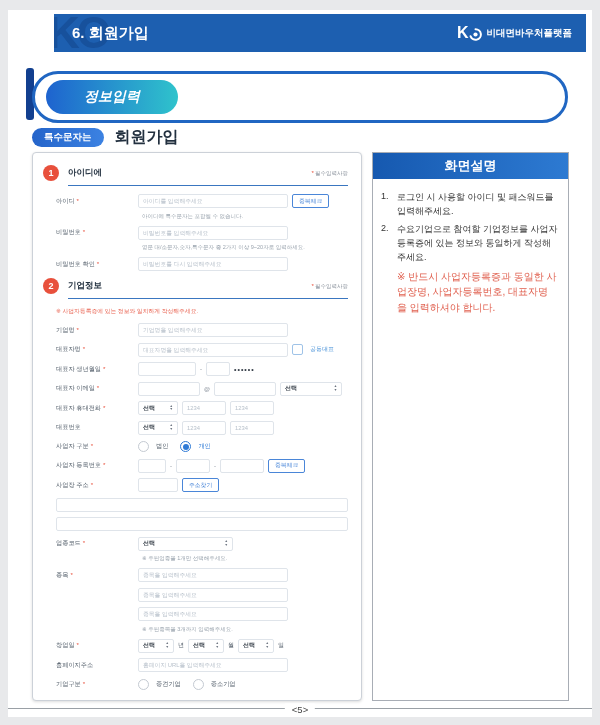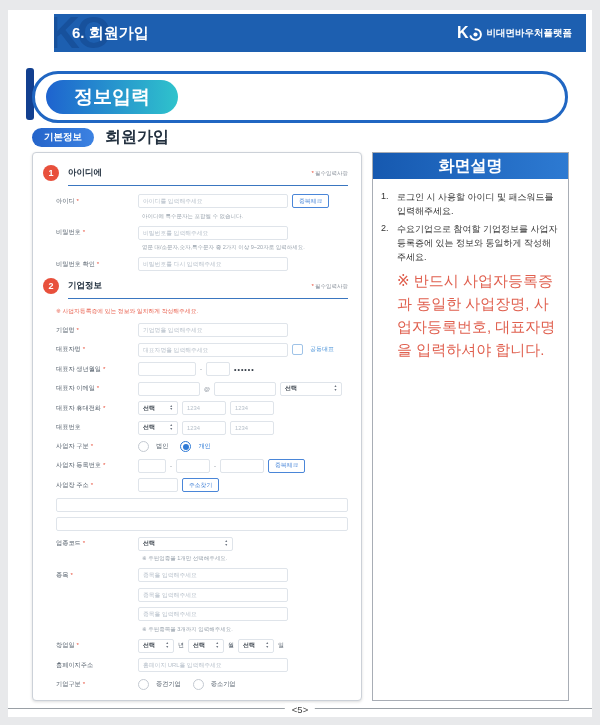--- a/index.html
+++ b/index.html
@@ -28,22 +28,22 @@
 
   
   .banner-accent{position:absolute;left:18px;top:58px;width:8px;height:52px;background:#123f8f;border-radius:3px;}
   .banner{
     position:absolute;left:24px;right:24px;top:61px;height:46px;background:#fff;
     border:3px solid #2066c2;border-radius:26px;display:flex;align-items:center;
   }
   .banner-pill{
     margin-left:11px;width:132px;height:34px;border-radius:18px;
     background:linear-gradient(90deg,#1e63cf,#2fc3cc);
-    color:#fff;font-size:19px;font-weight:bold;
-    display:flex;align-items:center;justify-content:center;
+    color:#fff;font-size:14px;font-weight:bold;
+    display:flex;align-items:center;justify-content:center;font-style:italic;
   }
   .banner-desc{margin-left:20px;font-size:11.5px;font-weight:bold;color:#1b2a3a;letter-spacing:0.5px;}
 
   
   .menu-row{position:absolute;left:24px;top:117px;display:flex;align-items:center;gap:11px;}
   .menu-badge{
     background:linear-gradient(90deg,#2464ca,#3c82e2);color:#fff;font-size:9.5px;font-weight:bold;
     height:19px;padding:0 12px;border-radius:10px;display:flex;align-items:center;
   }
   .menu-value{font-size:16px;color:#22303f;font-weight:bold;}
@@ -104,27 +104,27 @@
   .rad.on::after{content:"";position:absolute;inset:1.5px;border-radius:50%;background:#2e7ad6;}
   .rad-label{font-size:6.2px;color:#55606c;margin:0 8px 0 3px;}
   .rad-label.on{color:#2e7ad6;}
   .unit{font-size:6px;color:#55606c;}
 
   
   .desc-panel{flex:1;box-sizing:border-box;border:1px solid #a8adb5;background:#fff;display:flex;flex-direction:column;}
   .desc-header{
     height:26px;background:linear-gradient(90deg,#1659b0,#2d7ad2);
     display:flex;align-items:center;justify-content:center;
-    color:#fff;font-size:16px;font-weight:bold;flex-shrink:0;
+    color:#fff;font-size:13px;font-weight:bold;flex-shrink:0;
   }
   .desc-body{padding:12px 10px 0 8px;}
   .desc-item{display:flex;margin-bottom:4px;}
   .desc-num{width:16px;flex-shrink:0;font-size:9px;color:#333;}
   .desc-text{font-size:9px;color:#333;line-height:1.55;}
-  .desc-warning{margin-left:16px;font-size:15px;color:#e0604f;line-height:1.55;}
+  .desc-warning{margin-left:16px;font-size:10px;color:#e0604f;line-height:1.55;}
 
   
   .footer{position:absolute;left:0;right:0;bottom:8px;height:1px;background:#9aa0a6;}
   .pgnum{
     position:absolute;left:50%;top:50%;transform:translate(-50%,-50%);
     background:#fff;padding:0 7px;font-size:9.5px;color:#444;
   }
 </style>
 </head>
 <body>
@@ -145,21 +145,21 @@
       <span class="logo-text">비대면바우처플랫폼</span>
     </div>
   </div>
 
   <div class="banner-accent"></div>
   <div class="banner">
     <div class="banner-pill">정보입력</div>
   </div>
 
   <div class="menu-row">
-    <div class="menu-badge">기본정보</div>
+    <div class="menu-badge">특수문자는</div>
     <div class="menu-value">회원가입</div>
   </div>
 
   <div class="main">
 
     <div class="form-card">
 
       <div class="sec">
         <div class="sec-num">1</div>
         <div class="sec-title">아이디에</div>

